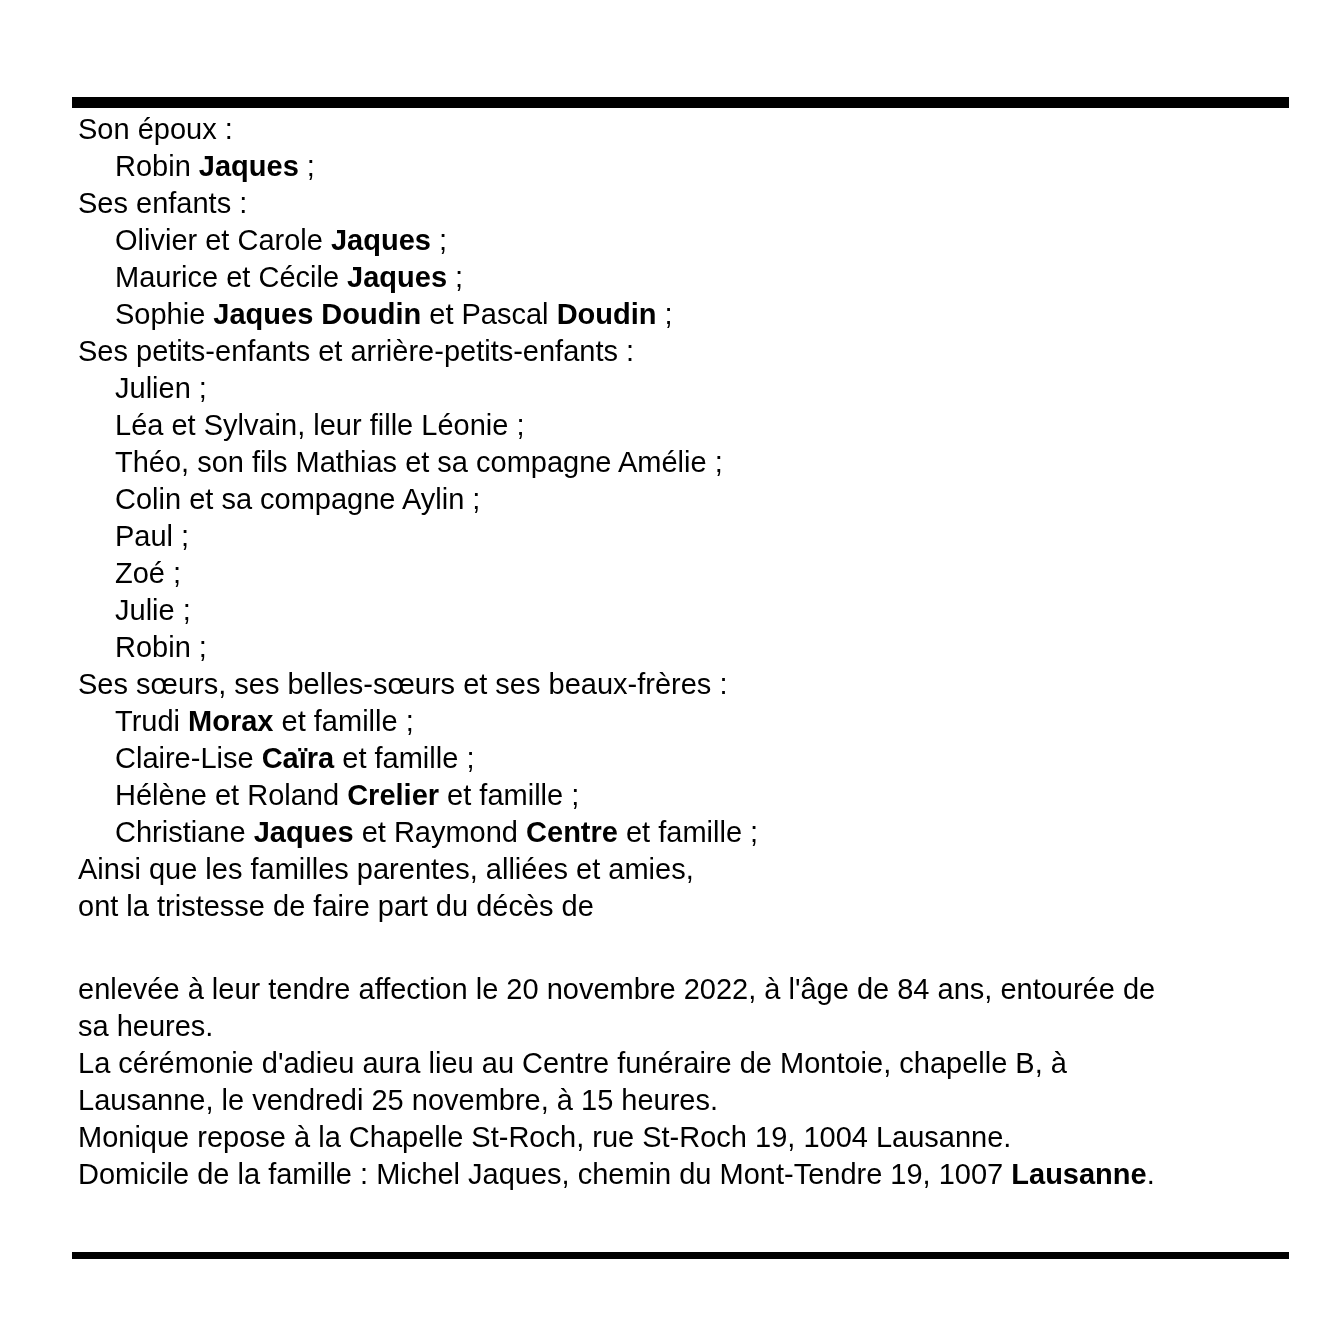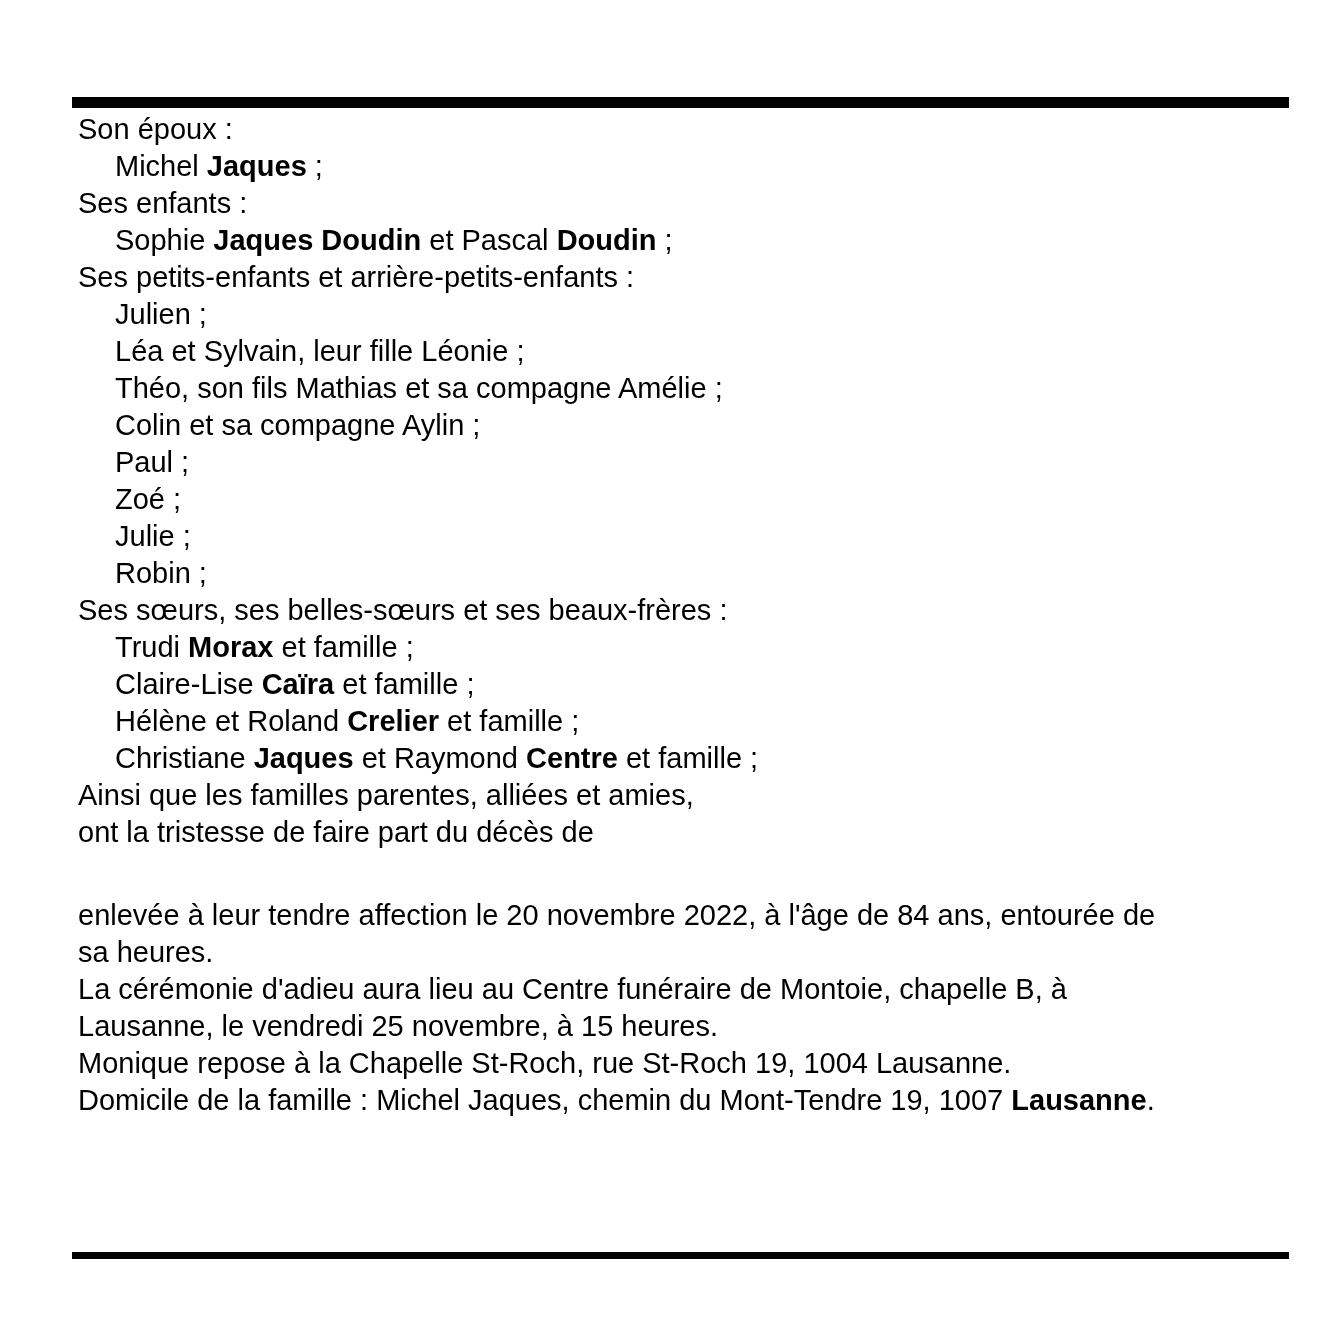--- a/index.html
+++ b/index.html
@@ -66,22 +66,24 @@
 <body>
 
 <div class="page">
 
   <div class="rule rule-top"></div>
 
   <div class="content">
 
     <div class="family-list">
         <div class="text-line"><span class="run">Son époux :</span></div>
-        <div class="text-line indent"><span class="run">Michel </span><span class="run bold">Jaques</span><span class="run"> ;</span></div>
+        <div class="text-line indent"><span class="run">Robin </span><span class="run bold">Jaques</span><span class="run"> ;</span></div>
         <div class="text-line"><span class="run">Ses enfants :</span></div>
+        <div class="text-line indent"><span class="run">Olivier et Carole </span><span class="run bold">Jaques</span><span class="run"> ;</span></div>
+        <div class="text-line indent"><span class="run">Maurice et Cécile </span><span class="run bold">Jaques</span><span class="run"> ;</span></div>
         <div class="text-line indent"><span class="run">Sophie </span><span class="run bold">Jaques Doudin</span><span class="run"> et Pascal </span><span class="run bold">Doudin</span><span class="run"> ;</span></div>
         <div class="text-line"><span class="run">Ses petits-enfants et arrière-petits-enfants :</span></div>
         <div class="text-line indent"><span class="run">Julien ;</span></div>
         <div class="text-line indent"><span class="run">Léa et Sylvain, leur fille Léonie ;</span></div>
         <div class="text-line indent"><span class="run">Théo, son fils Mathias et sa compagne Amélie ;</span></div>
         <div class="text-line indent"><span class="run">Colin et sa compagne Aylin ;</span></div>
         <div class="text-line indent"><span class="run">Paul ;</span></div>
         <div class="text-line indent"><span class="run">Zoé ;</span></div>
         <div class="text-line indent"><span class="run">Julie ;</span></div>
         <div class="text-line indent"><span class="run">Robin ;</span></div>

